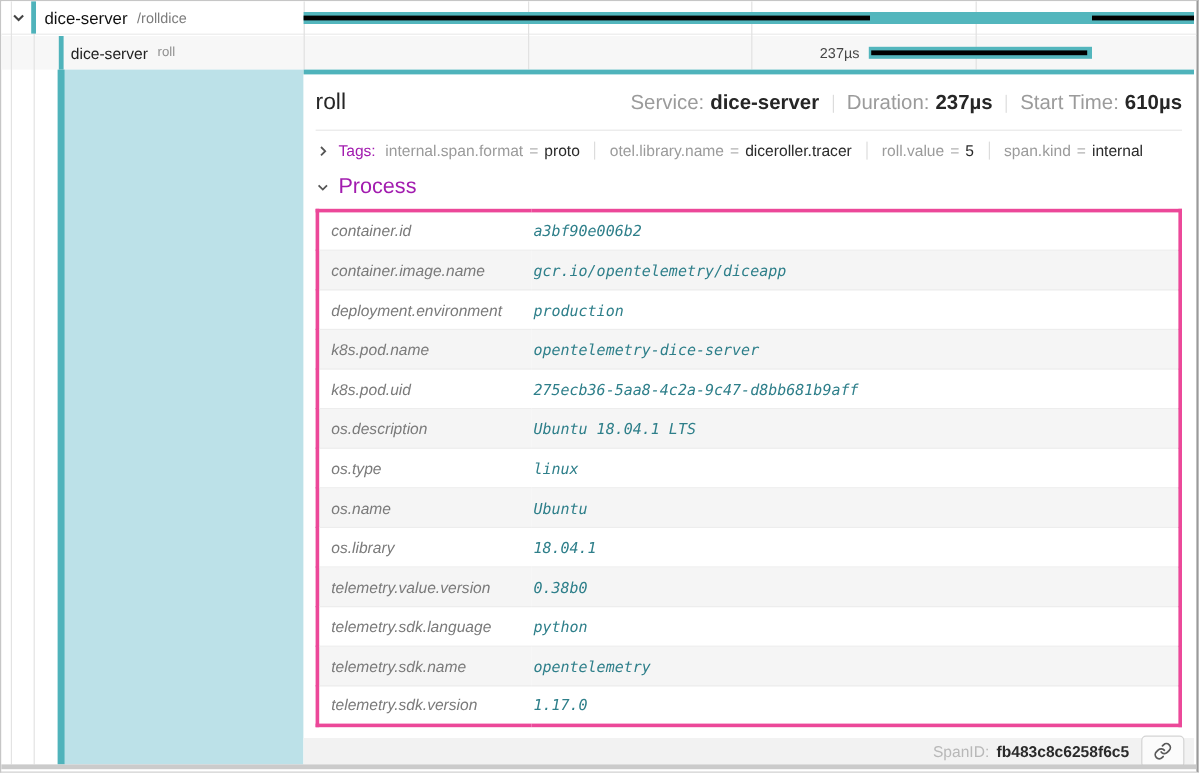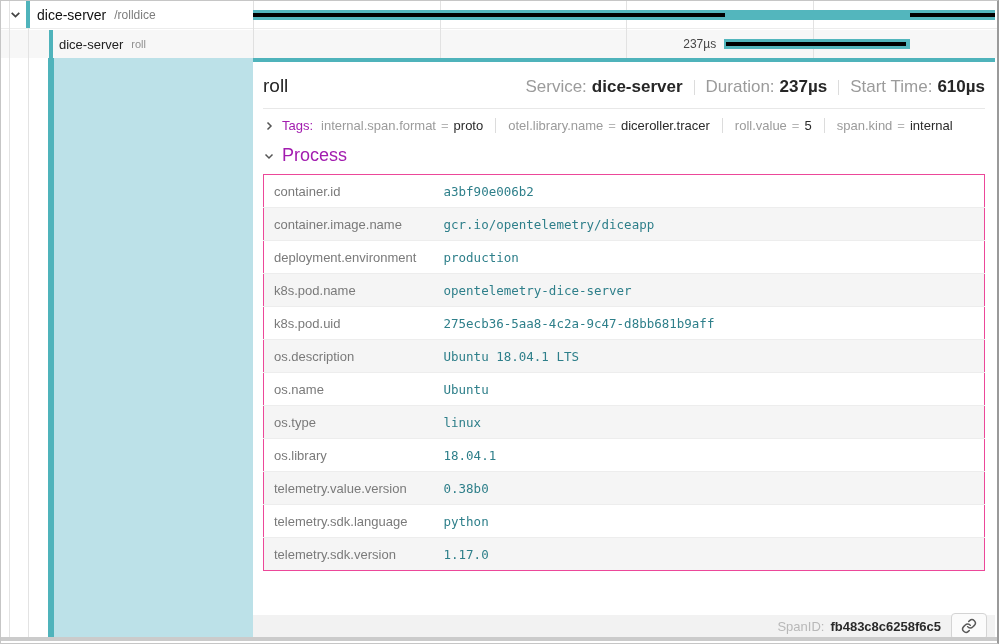--- a/index.html
+++ b/index.html
@@ -55,21 +55,21 @@
   .stat-divider { width:1px; height:15px; background:#dcdcdc; margin:0 11px; }
   .hrule { border:none; border-top:1px solid #e8e8e8; margin-top:11px; }
   .tags-row { display:flex; align-items:center; padding:9px 0 9px 0; font-size:13px; cursor:pointer; }
   .accordion-label { font-weight:normal; color:#a21caf; margin:0 8px 0 7px; }
   .tag-item { display:flex; align-items:center; white-space:nowrap; }
   .tag-key { color:#9b9b9b; }
   .tag-eq { color:#b5b5b5; margin:0 5px; }
   .tag-val { color:#2a2a2a; }
   .tag-divider { width:1px; height:15px; background:#dcdcdc; margin:0 12px; }
   .process-row { display:flex; align-items:center; padding:3px 0 8px 0; font-size:18px; cursor:pointer; }
-  table.kv { width:100%; border-collapse:collapse; border:1px solid #ec4899; font-size:13px; }
+  table.kv { width:100%; border-collapse:collapse; border:3px solid #ec4899; font-size:13px;font-style:italic; }
   table.kv tr { height:33px; }
   table.kv tr:nth-child(even) { background:#f5f5f5; }
   table.kv tr + tr td { border-top:1px solid #ededed; }
   td.k { width:178px; color:#7a7a7a; padding-left:10px; }
   td.v { font-family:"DejaVu Sans Mono", monospace; font-size:12.5px; color:#2e7f8a; padding-left:2px; }
   .panel-footer { height:22px; background:#f2f2f2; display:flex; align-items:center;
                   justify-content:flex-end; padding:0 8px; }
   .spanid-label { font-size:13px; color:#b8b8b8; margin-right:6px; }
   .spanid-value { font-size:13px; font-weight:bold; color:#2a2a2a; margin-right:10px; }
   .link-btn { width:36px; height:27px; border:1px solid #d4d4d4; border-radius:4px; background:#fbfbfb;
@@ -204,38 +204,42 @@
             </tr>
           <tr>
               <td class="k">k8s.pod.uid</td>
               <td class="v">275ecb36-5aa8-4c2a-9c47-d8bb681b9aff</td>
             </tr>
           <tr>
               <td class="k">os.description</td>
               <td class="v">Ubuntu 18.04.1 LTS</td>
             </tr>
           <tr>
+              <td class="k">os.type</td>
+              <td class="v">linux</td>
+            </tr>
+          <tr>
               <td class="k">os.name</td>
               <td class="v">Ubuntu</td>
             </tr>
           <tr>
-              <td class="k">os.type</td>
-              <td class="v">linux</td>
-            </tr>
-          <tr>
               <td class="k">os.library</td>
               <td class="v">18.04.1</td>
             </tr>
           <tr>
               <td class="k">telemetry.value.version</td>
               <td class="v">0.38b0</td>
             </tr>
           <tr>
               <td class="k">telemetry.sdk.language</td>
               <td class="v">python</td>
+            </tr>
+          <tr>
+              <td class="k">telemetry.sdk.name</td>
+              <td class="v">opentelemetry</td>
             </tr>
           <tr>
               <td class="k">telemetry.sdk.version</td>
               <td class="v">1.17.0</td>
             </tr>
         </tbody>
       </table>
     </div>
 
     <div class="panel-footer">

